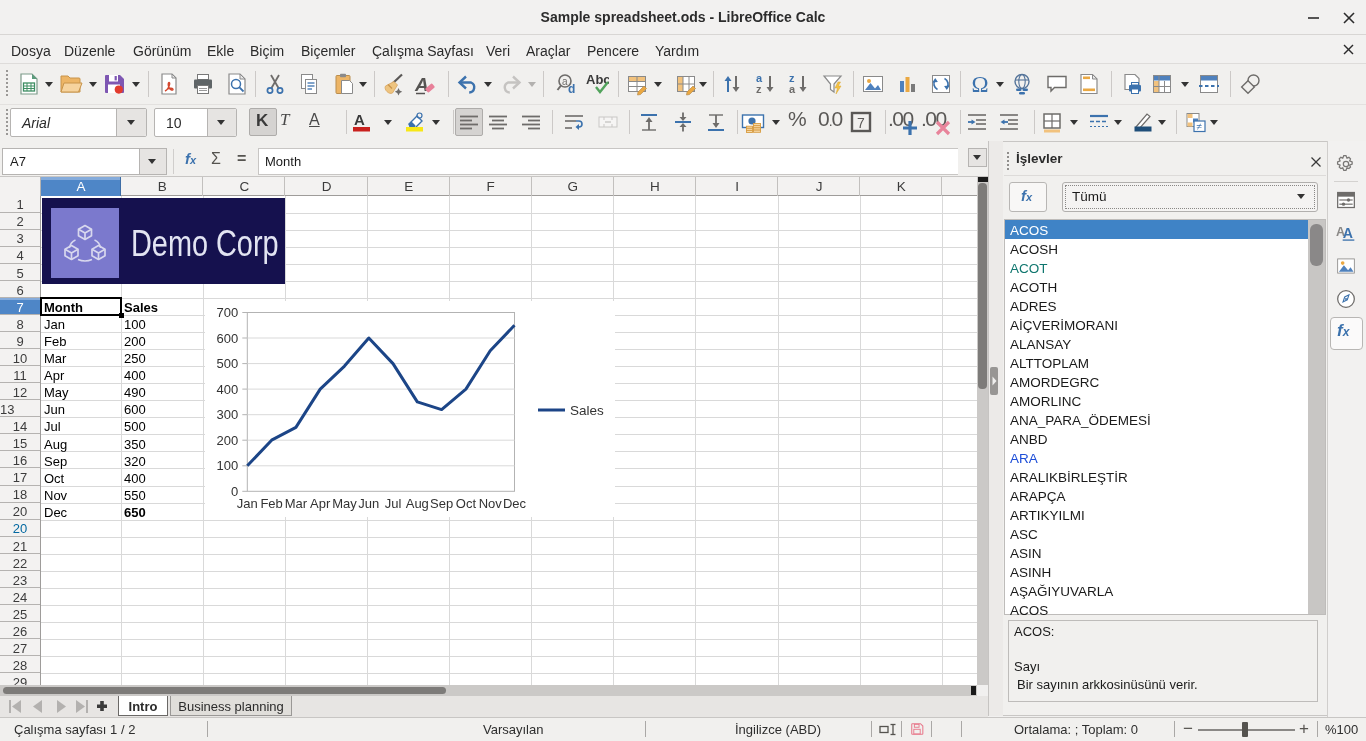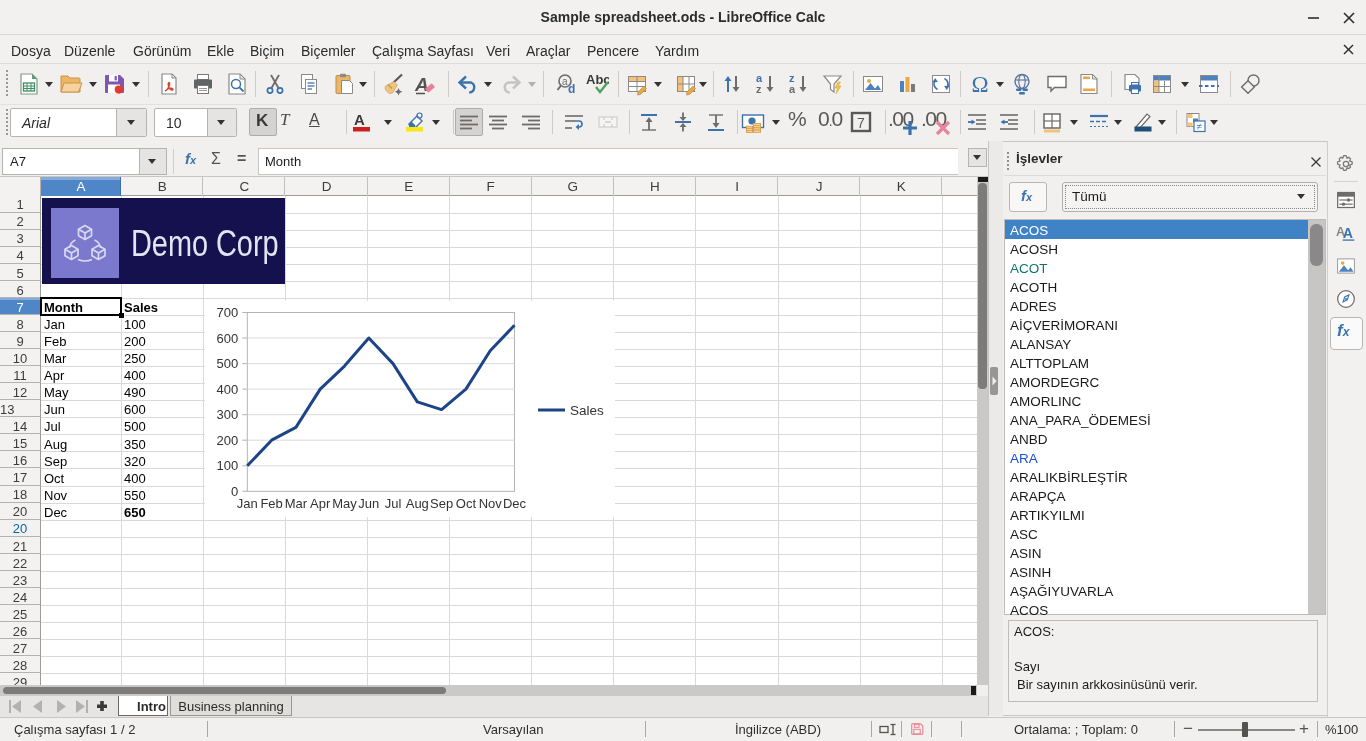--- a/index.html
+++ b/index.html
@@ -643,21 +643,21 @@
     <path d="M6 1l9 6.5L6 14z" fill="#b3b1af"></path>
   </svg>
 <svg class="abs" style="left:71px;top:699px" width="20" height="15" viewBox="0 0 20 15">
     <path d="M5 1l9 6.5L5 14z" fill="#b3b1af"></path>
     <line x1="16" y1="1" x2="16" y2="14" stroke="#b3b1af" stroke-width="2"></line>
   </svg>
 <svg class="abs" style="left:94px;top:699px" width="16" height="15" viewBox="0 0 16 15">
     <path d="M6.2 2h3.6v3.4H13v3.6H9.8V12H6.2V9H3V5.4h3.2z" fill="#3a3a3a"></path>
   </svg>
 <div class="abs" style="left:118px;top:695.5px;width:50px;height:20px;background:#fff;border:1px solid #6a6866;border-top:none"></div>
-<div class="t" style="left:118px;top:699px;width:67px;text-align:center;font-size:13px;font-weight:bold;color:#2b2b2b">Intro</div>
+<div class="t" style="left:118px;top:699px;width:50px;text-align:center;font-size:13px;font-weight:bold;color:#2b2b2b">Intro</div>
 <div class="abs" style="left:170px;top:695.5px;width:122px;height:20px;background:#e0deda;border:1px solid #9a9896;border-top:none"></div>
 <div class="t" style="left:170px;top:699px;width:122px;text-align:center;font-size:13px;color:#2b2b2b">Business planning</div>
 <div class="abs" style="left:0;top:717px;width:1366px;height:24px;background:#f1f0ee;border-top:1px solid #c8c6c4"></div>
 <div class="t" style="left:14px;top:722px;font-size:13px;color:#2e2e2e">Çalışma sayfası 1 / 2</div>
 <div class="abs" style="left:207px;top:721px;width:1px;height:16px;background:#aaa8a6"></div>
 <div class="t" style="left:483px;top:722px;font-size:13px;color:#2e2e2e">Varsayılan</div>
 <div class="abs" style="left:645px;top:721px;width:1px;height:16px;background:#aaa8a6"></div>
 <div class="t" style="left:735px;top:722px;font-size:13px;color:#2e2e2e">İngilizce (ABD)</div>
 <div class="abs" style="left:871px;top:721px;width:1px;height:16px;background:#aaa8a6"></div>
 <svg class="abs" style="left:879px;top:723px" width="18" height="13">

